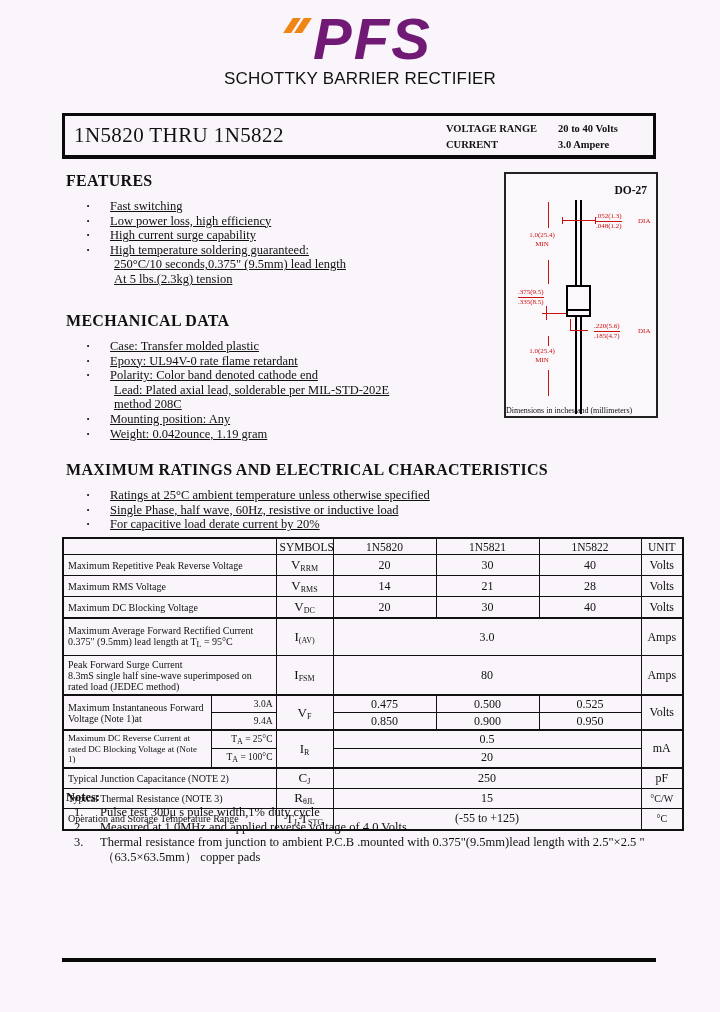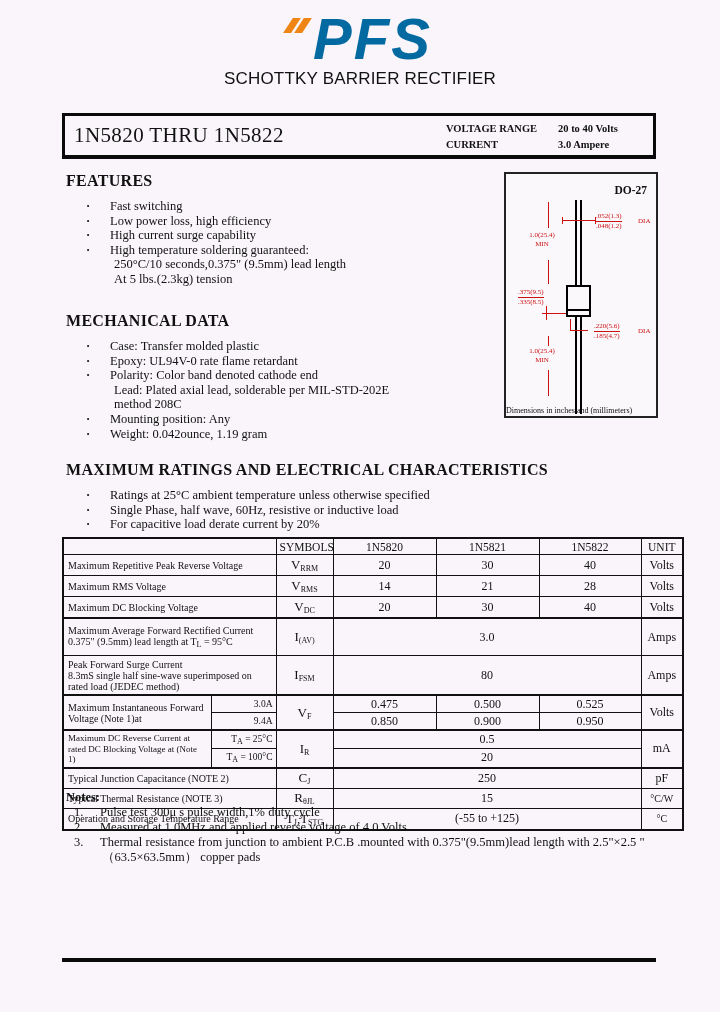--- a/index.html
+++ b/index.html
@@ -6,37 +6,37 @@
   .page {position:relative; width:720px; height:1012px; background:#f9f5fa;
          font-family:"Liberation Serif", serif; color:#111; overflow:hidden;}
 
   
   #logo-block {position:absolute; top:12px; left:0; width:720px; text-align:center;}
   .logo-row {display:inline-flex; align-items:flex-start;}
   .logo-marks {display:inline-flex; margin-top:6px; margin-right:3px;}
   .logo-marks i {display:inline-block; width:8px; height:15px; background:#ef8514;
                  transform:skewX(-33deg); margin-right:3px;}
   .logo-text {font-family:"Liberation Sans", sans-serif; font-weight:bold; font-style:italic;
-              font-size:58px; line-height:54px; color:#0369a1; letter-spacing:2px;}
+              font-size:58px; line-height:54px; color:#701a75; letter-spacing:2px;}
   .tagline {font-family:Liberation Sans, sans-serif; font-size:17px; margin-top:3px; letter-spacing:0.2px;}
 
   
   #title-box {position:absolute; left:62px; top:113px; width:594px; height:46px; box-sizing:border-box;
               border:3px solid #0a0a0a; border-bottom-width:4px; display:flex;}
   .title-left {flex:0 0 372px; font-size:21px; padding-left:9px; line-height:38px; letter-spacing:0.4px;}
   .title-right {flex:1; padding-top:5px; font-size:10.5px; font-weight:bold;}
   .tr-row {display:flex; line-height:16px;}
   .tr-label {width:112px;}
 
   
   .sec-h {font-size:16px; font-weight:bold; margin:0 0 9px 0; letter-spacing:0.3px;}
   #features {position:absolute; left:66px; top:172px; width:436px;}
   #mechanical {position:absolute; left:66px; top:312px; width:436px;}
   #ratings {position:absolute; left:66px; top:461px; width:580px;}
-  .blist {list-style:none; margin:0; padding:0; font-size:12.5px; line-height:14.6px;}
+  .blist {list-style:none; margin:0; padding:0; font-size:12.5px; line-height:14.6px;text-decoration:underline;}
   .blist li {padding-left:44px; position:relative;}
   .blist li.bullet::before {content:"·"; position:absolute; left:20px; font-weight:bold;}
   .blist li.cont {padding-left:48px;}
 
   
   #do27 {position:absolute; left:504px; top:172px; width:154px; height:246px;
          border:2px solid #222; box-sizing:border-box; background:#fbf8fc;}
   .pkg-label {position:absolute; right:9px; top:10px; font-weight:bold; font-size:11.5px;}
   .lead {position:absolute; left:69px; width:7px; box-sizing:border-box;
          border-left:2px solid #000; border-right:2px solid #000;}

